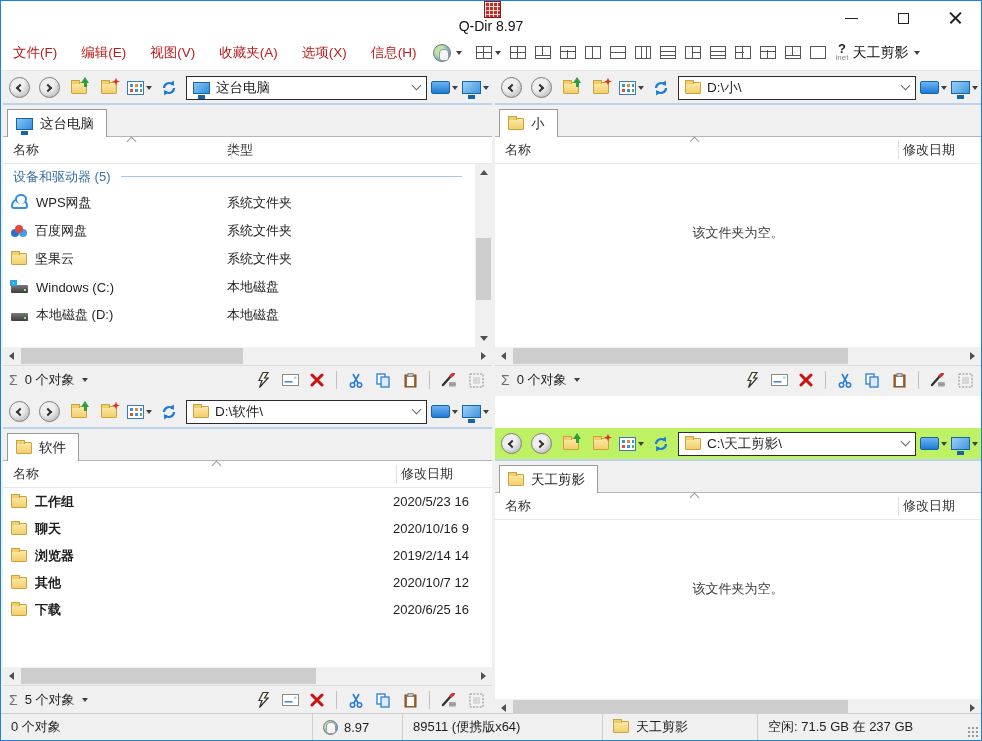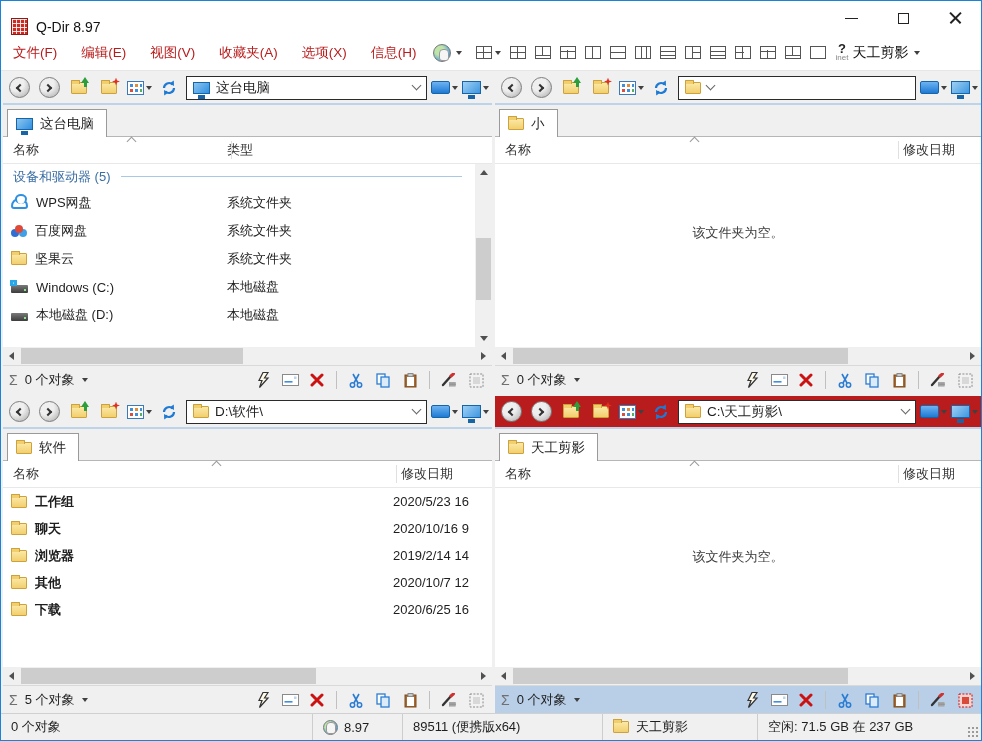--- a/index.html
+++ b/index.html
@@ -1,20 +1,20 @@
 <!DOCTYPE html>
 <html><head>
 <meta charset="utf-8">
 <style>
   * { margin:0; padding:0; box-sizing:border-box; }
   html,body { width:982px; height:741px; font-family:"Liberation Sans","DejaVu Sans",sans-serif; font-size:13px; color:#1e1e1e; }
   .window { position:relative; width:982px; height:741px; background:#f0f0f0; border:1px solid #1883d7; overflow:hidden; }
 
   
-  .titlebar { position:absolute; left:0; top:0; right:0; height:34px; background:#fff; display:flex; align-items:flex-end; }
+  .titlebar { position:absolute; left:0; top:0; right:0; height:34px; background:#fff; display:flex; align-items:center;flex-direction:column; }
   .app-icon { width:17px; height:17px; margin:0 8px 0 10px; background:#cf2a21;
     background-image:linear-gradient(90deg,rgba(255,255,255,.85) 1px,transparent 1px),linear-gradient(rgba(255,255,255,.85) 1px,transparent 1px);
     background-size:4px 4px; border:1px solid #8f1b14; }
   .title-text { font-size:14px; color:#111; }
   .win-controls { position:absolute; right:0; top:0; height:34px; display:flex; }
   .win-btn { width:52px; height:34px; display:flex; align-items:center; justify-content:center; }
   .glyph-min { width:13px; height:0; border-top:1.5px solid #222; }
   .glyph-max { width:11px; height:11px; border:1.5px solid #222; }
   .glyph-close { position:relative; width:13px; height:13px; }
   .glyph-close::before,.glyph-close::after { content:''; position:absolute; left:-1px; top:5px; width:15px; height:1.5px; background:#222; }
@@ -46,21 +46,21 @@
   .lang-btn { display:flex; align-items:center; gap:6px; font-size:14px; color:#111; margin-right:8px; }
 
   
   .pane { position:absolute; background:#fff; }
   .pane-tl { left:2px;  top:71px;  width:489px; height:321px; }
   .pane-tr { left:494px; top:71px; width:486px; height:321px; }
   .pane-bl { left:2px;  top:395px; width:489px; height:317px; }
   .pane-br { left:494px; top:395px; width:486px; height:317px; }
 
   .ptoolbar { height:33px; background:#f0f0f0; border-bottom:2px solid #bdd3ea; display:flex; align-items:center; gap:4px; padding:0 3px; }
-  .pane-active .ptoolbar { background:#b91c1c; }
+  .pane-active .ptoolbar { background:#bef264;margin-top:32px; }
   .tbtn { height:26px; min-width:26px; display:flex; align-items:center; justify-content:center; gap:2px; }
   .nav-circle { width:21px; height:21px; border-radius:50%; border:1px solid #7e7e7e; background:radial-gradient(circle at 35% 30%, #efefef 0 40%, #a8a8a8); display:flex; align-items:center; justify-content:center; }
   .chev-l { width:6px; height:6px; border-left:2px solid #333; border-bottom:2px solid #333; transform:rotate(45deg); margin-left:2px; }
   .chev-r { width:6px; height:6px; border-right:2px solid #333; border-bottom:2px solid #333; transform:rotate(-45deg); margin-right:2px; }
   .folder { position:relative; width:16px; height:12px; background:linear-gradient(#fbe9a6,#f2cf6e); border:1px solid #cda23d; border-radius:1px; }
   .folder::before { content:''; position:absolute; top:-3px; left:-1px; width:7px; height:3px; background:#f2cf6e; border:1px solid #cda23d; border-bottom:none; border-radius:1px 1px 0 0; }
   .up-arrow { position:absolute; right:-3px; top:-6px; width:0; height:0; border-left:4px solid transparent; border-right:4px solid transparent; border-bottom:6px solid #2e9e3a; }
   .up-arrow::after { content:''; position:absolute; left:-1.5px; top:5px; width:3px; height:5px; background:#2e9e3a; }
   .new-star { position:absolute; right:-4px; top:-5px; width:8px; height:8px; background:#e03020; clip-path:polygon(50% 0,63% 37%,100% 50%,63% 63%,50% 100%,37% 63%,0 50%,37% 37%); }
   .pc-icon { position:relative; width:17px; height:12px; background:linear-gradient(135deg,#8cc6f0,#2f8fe0); border:1px solid #1565a8; }
@@ -426,20 +426,21 @@
       <div class="tbtn">
         <svg width="16" height="16" viewBox="0 0 16 16">
             <path d="M3 8a5 5 0 0 1 8.5-3.5" fill="none" stroke="#1e7ad4" stroke-width="2.2"></path>
             <polygon points="12.8,0.5 13,6 8.5,3.5" fill="#1e7ad4"></polygon>
             <path d="M13 8a5 5 0 0 1-8.5 3.5" fill="none" stroke="#1e7ad4" stroke-width="2.2"></path>
             <polygon points="3.2,15.5 3,10 7.5,12.5" fill="#1e7ad4"></polygon>
           </svg>
       </div>
       <div class="addr">
         <div class="folder"></div>
+        <div class="addr-text">D:\小\</div>
         <div class="combo-chev"></div>
       </div>
       <div class="tbtn">
           <div class="scr-icon"></div>
           <div class="dn"></div>
         </div>
       <div class="tbtn">
           <div class="mon-icon"></div>
           <div class="dn"></div>
         </div>

